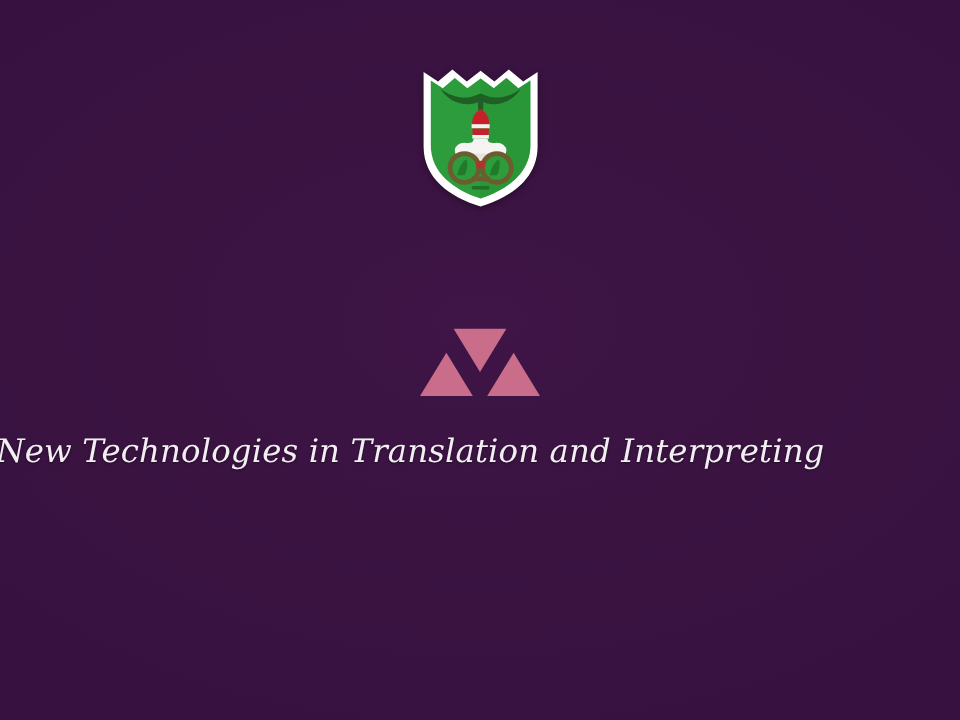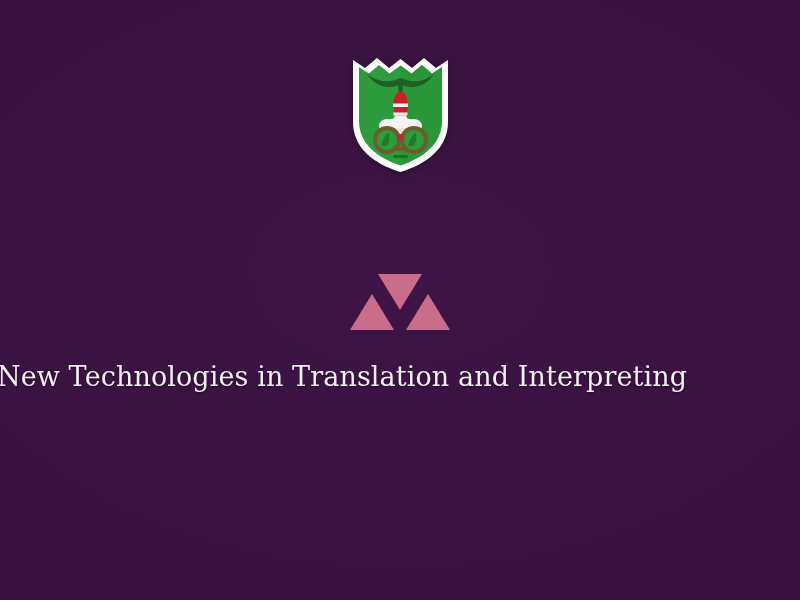--- a/index.html
+++ b/index.html
@@ -62,20 +62,21 @@
   
   #title-wrap {
     position: absolute;
     left: 0;
     top: 352px;
     width: 684px;
     height: 48px;
     display: flex;
     align-items: center;
     justify-content: center;
+    font-style: italic;
   }
   #slide-title {
     margin: 0;
     padding: 0;
     font-family: "DejaVu Serif", "Liberation Serif", serif;
     font-size: 27px;
     font-weight: 400;
     letter-spacing: 0.1px;
     white-space: nowrap;
     color: #f2eff2;

